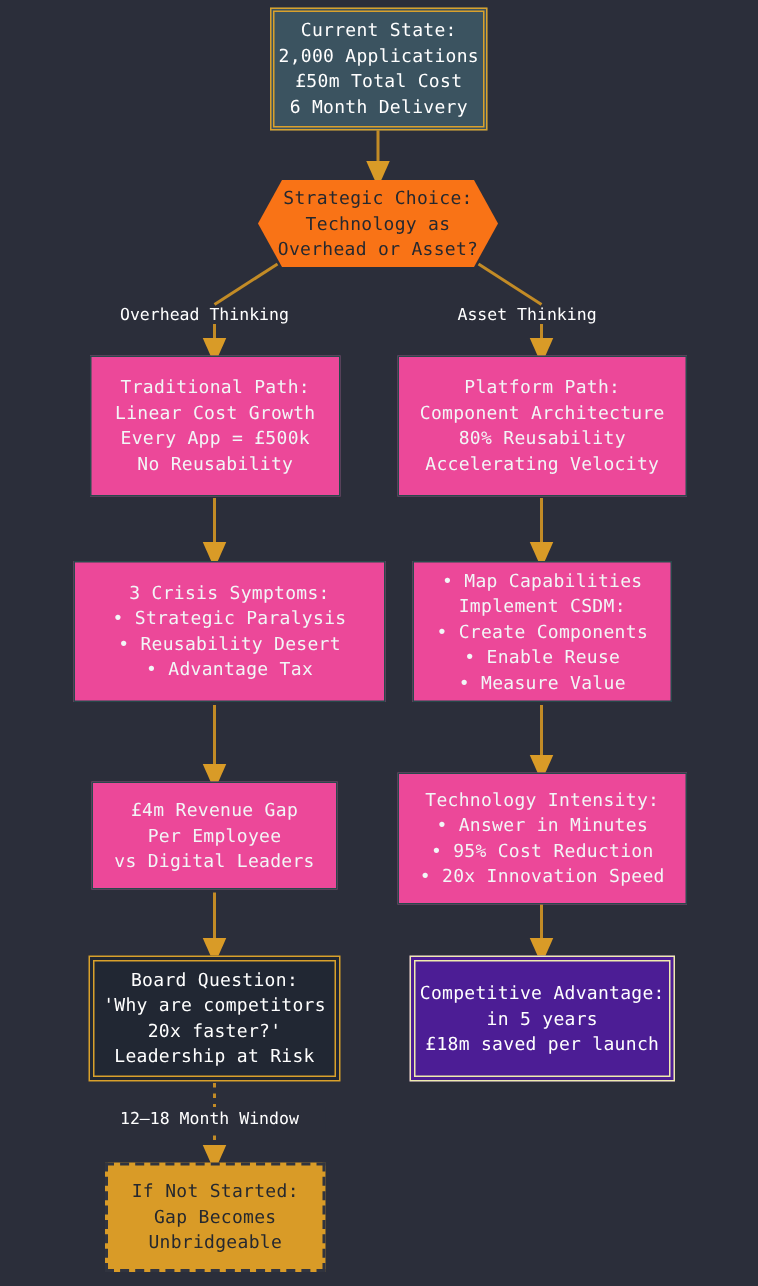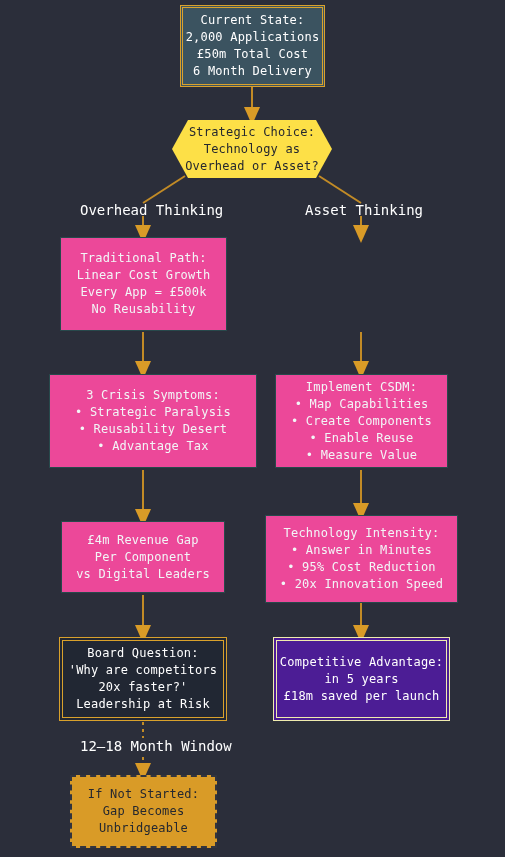--- a/index.html
+++ b/index.html
@@ -43,21 +43,21 @@
   }
   
   .n-start {
     background: #3b5360;
     color: #ffffff;
     border: 3px double #d9a12c;
     outline: 0;
   }
   
   .n-decision {
-    background: #fde047;
+    background: #f97316;
     color: #25282f;
     border: none;
     clip-path: polygon(10% 0%, 90% 0%, 100% 50%, 90% 100%, 10% 100%, 0% 50%);
   }
   
   .n-alert {
     background: #212733;
     color: #ffffff;
     border: 4px double #d9a12c;
   }
@@ -70,21 +70,21 @@
   
   .n-warn {
     background: #d99b27;
     color: #25282f;
     border: 2px dashed #31343f;
   }
 
   .edge-label {
     position: absolute;
     color: #ffffff;
-    font-size: 14px;
+    font-size: 11px;
     line-height: 14px;
     white-space: nowrap;
     text-align: left;
     z-index: 4;
     font-family: "DejaVu Sans Mono", "Liberation Mono", monospace;
   }
   .edge-label.boxed {
     background: #2b2e3a;
     padding: 1px 4px;
   }
@@ -142,39 +142,45 @@
   <div class="edge-label" style="left:80px; top:203px; width:127px;">Overhead Thinking</div>
   <div class="edge-label" style="left:305px; top:203px; width:112px;">Asset Thinking</div>
 
   <div class="node n-process" style="left:60px; top:237px; width:167px; height:94px;">
     <span class="ln">Traditional Path:</span>
     <span class="ln">Linear Cost Growth</span>
     <span class="ln">Every App = £500k</span>
     <span class="ln">No Reusability</span>
   </div>
 
+  <div class="node n-process" style="left:265px; top:237px; width:193px; height:94px;">
+    <span class="ln">Platform Path:</span>
+    <span class="ln">Component Architecture</span>
+    <span class="ln">80% Reusability</span>
+    <span class="ln">Accelerating Velocity</span>
+  </div>
 
   <div class="node n-process" style="left:49px; top:374px; width:208px; height:94px;">
     <span class="ln">3 Crisis Symptoms:</span>
     <span class="ln">• Strategic Paralysis</span>
     <span class="ln">• Reusability Desert</span>
     <span class="ln">• Advantage Tax</span>
   </div>
 
   <div class="node n-process" style="left:275px; top:374px; width:173px; height:94px;">
+    <span class="ln">• Map Capabilities</span>
     <span class="ln">Implement CSDM:</span>
-    <span class="ln">• Map Capabilities</span>
     <span class="ln">• Create Components</span>
     <span class="ln">• Enable Reuse</span>
     <span class="ln">• Measure Value</span>
   </div>
 
   <div class="node n-process" style="left:61px; top:521px; width:164px; height:72px;">
     <span class="ln">£4m Revenue Gap</span>
-    <span class="ln">Per Component</span>
+    <span class="ln">Per Employee</span>
     <span class="ln">vs Digital Leaders</span>
   </div>
 
   <div class="node n-process" style="left:265px; top:515px; width:193px; height:88px;">
     <span class="ln">Technology Intensity:</span>
     <span class="ln">• Answer in Minutes</span>
     <span class="ln">• 95% Cost Reduction</span>
     <span class="ln">• 20x Innovation Speed</span>
   </div>
 

